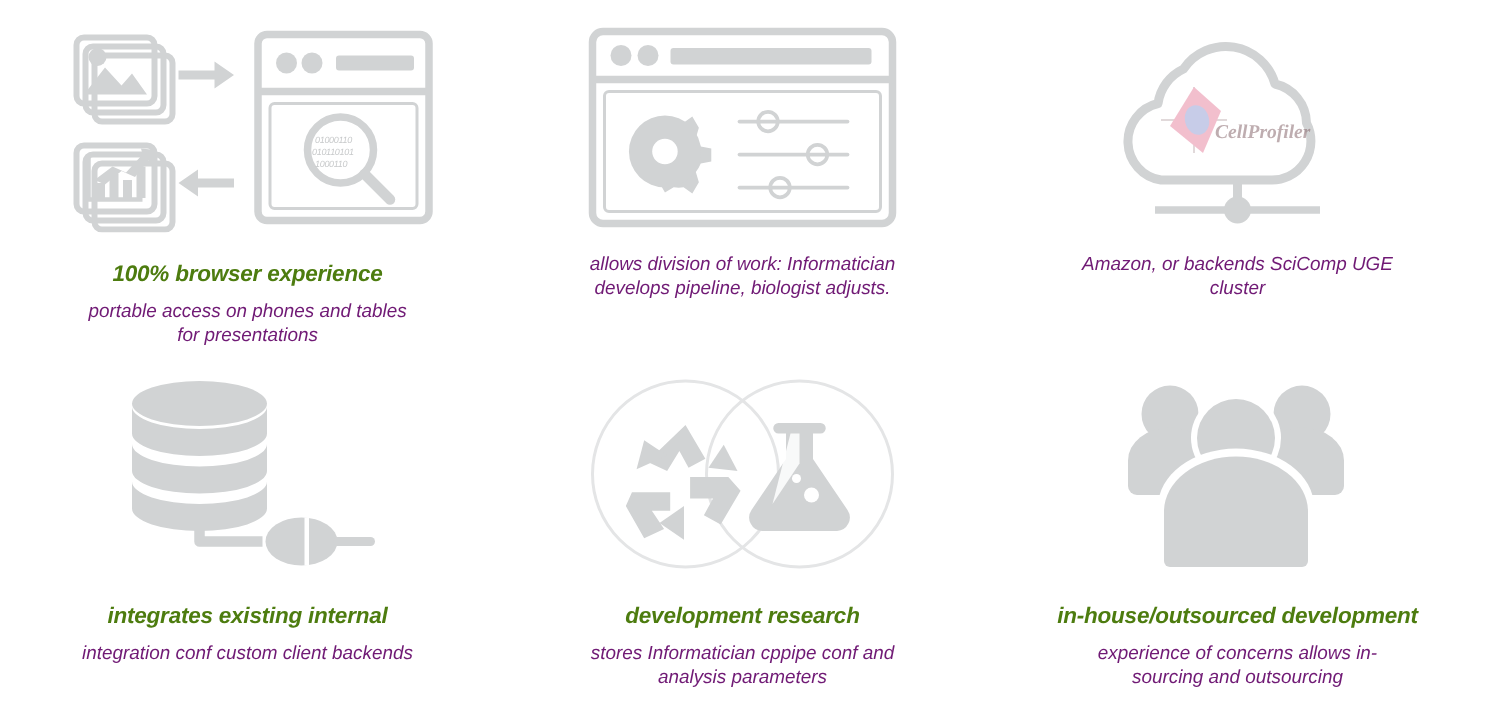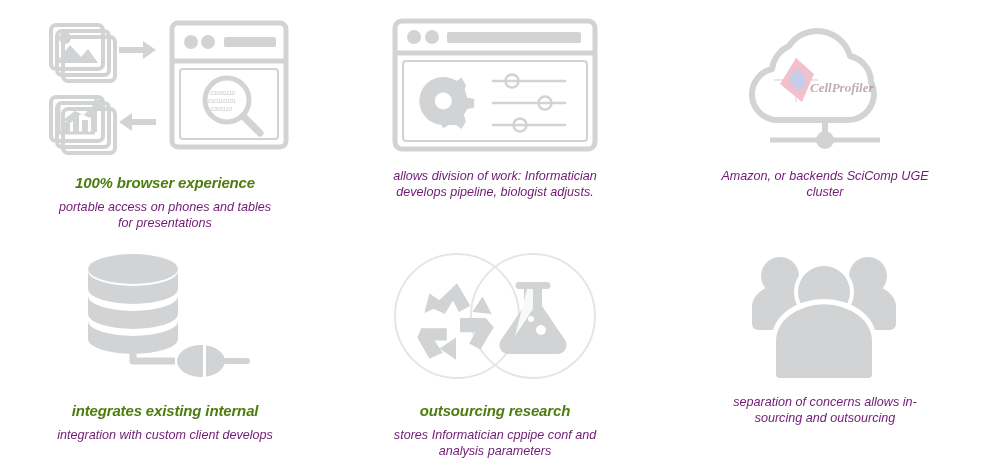--- a/index.html
+++ b/index.html
@@ -212,21 +212,21 @@
         <g>
           <path class="ic-stroke" d="M68 88 v22 h42" stroke-width="7" stroke-linejoin="round"></path>
           <ellipse class="ic" cx="136" cy="110" rx="24" ry="16"></ellipse>
           <rect fill="#ffffff" x="138" y="94" width="3" height="32"></rect>
           <rect class="ic" x="141" y="96" width="3" height="28"></rect>
           <path class="ic-stroke" d="M160 110 h22" stroke-width="6" stroke-linecap="round"></path>
         </g>
       </svg>
     </div>
     <div class="feature-title">integrates existing internal</div>
-    <div class="feature-desc">integration with custom client develops</div>
+    <div class="feature-desc">integration conf custom client backends</div>
   </div>
 
   <div class="feature-cell row2">
     <div class="icon-area">
       <svg width="228" height="132" viewBox="0 0 228 132">
         <circle class="ic-faint" cx="76" cy="66" rx="62" stroke-width="2" r="62"></circle>
         <circle class="ic-faint" cx="152" cy="66" rx="62" stroke-width="2" r="62"></circle>
 
         <g transform="translate(76,68) scale(1.02)">
           <path class="ic" d="M0 -34 L13 -12 L2 -6 L-4 -17 L-12 -4 L-25 -10 Z"></path>
@@ -238,21 +238,21 @@
         </g>
 
         <g transform="translate(152,66)">
           <path class="ic" d="M-14 -34 h28 a3 3 0 0 1 0 7 h-5 v17 l23 34 a9 9 0 0 1 -7 14 h-50 a9 9 0 0 1 -7 -14 l23 -34 v-17 h-5 a3 3 0 0 1 0 -7 z"></path>
           <path fill="#ffffff" d="M-6 -27 h6 v20 l-18 27 z" opacity="0.85"></path>
           <circle fill="#ffffff" cx="8" cy="14" r="5"></circle>
           <circle fill="#ffffff" cx="-2" cy="3" r="3"></circle>
         </g>
       </svg>
     </div>
-    <div class="feature-title">outsourcing research</div>
+    <div class="feature-title">development research</div>
     <div class="feature-desc">stores Informatician cppipe conf and analysis parameters</div>
   </div>
 
   <div class="feature-cell row2">
     <div class="icon-area">
       <svg width="180" height="128" viewBox="0 0 180 128">
         <g>
 
           <circle class="ic" cx="45" cy="24" r="19"></circle>
           <path class="ic" d="M17 72 v-17 a28 22 0 0 1 56 0 v17 a6 6 0 0 1 -6 6 h-44 a6 6 0 0 1 -6 -6 z"></path>
@@ -260,16 +260,17 @@
           <circle class="ic" cx="133" cy="24" r="19"></circle>
           <path class="ic" d="M105 72 v-17 a28 22 0 0 1 56 0 v17 a6 6 0 0 1 -6 6 h-44 a6 6 0 0 1 -6 -6 z"></path>
 
           <circle fill="#ffffff" cx="89" cy="40" r="30"></circle>
           <circle class="ic" cx="89" cy="40" r="26"></circle>
           <path fill="#ffffff" d="M37 122 v-36 a40 30 0 0 1 104 0 v36 z"></path>
           <path class="ic" d="M41 122 v-33 a38 29 0 0 1 96 0 v33 a4 4 0 0 1 -4 4 h-88 a4 4 0 0 1 -4 -4 z"></path>
         </g>
       </svg>
     </div>
-    <div class="feature-desc">separation of concerns allows in-sourcing and outsourcing</div>
+    <div class="feature-title">in-house/outsourced  development</div>
+    <div class="feature-desc">experience of concerns allows in-sourcing and outsourcing</div>
   </div>
 
 </div>
 
 </body></html>

